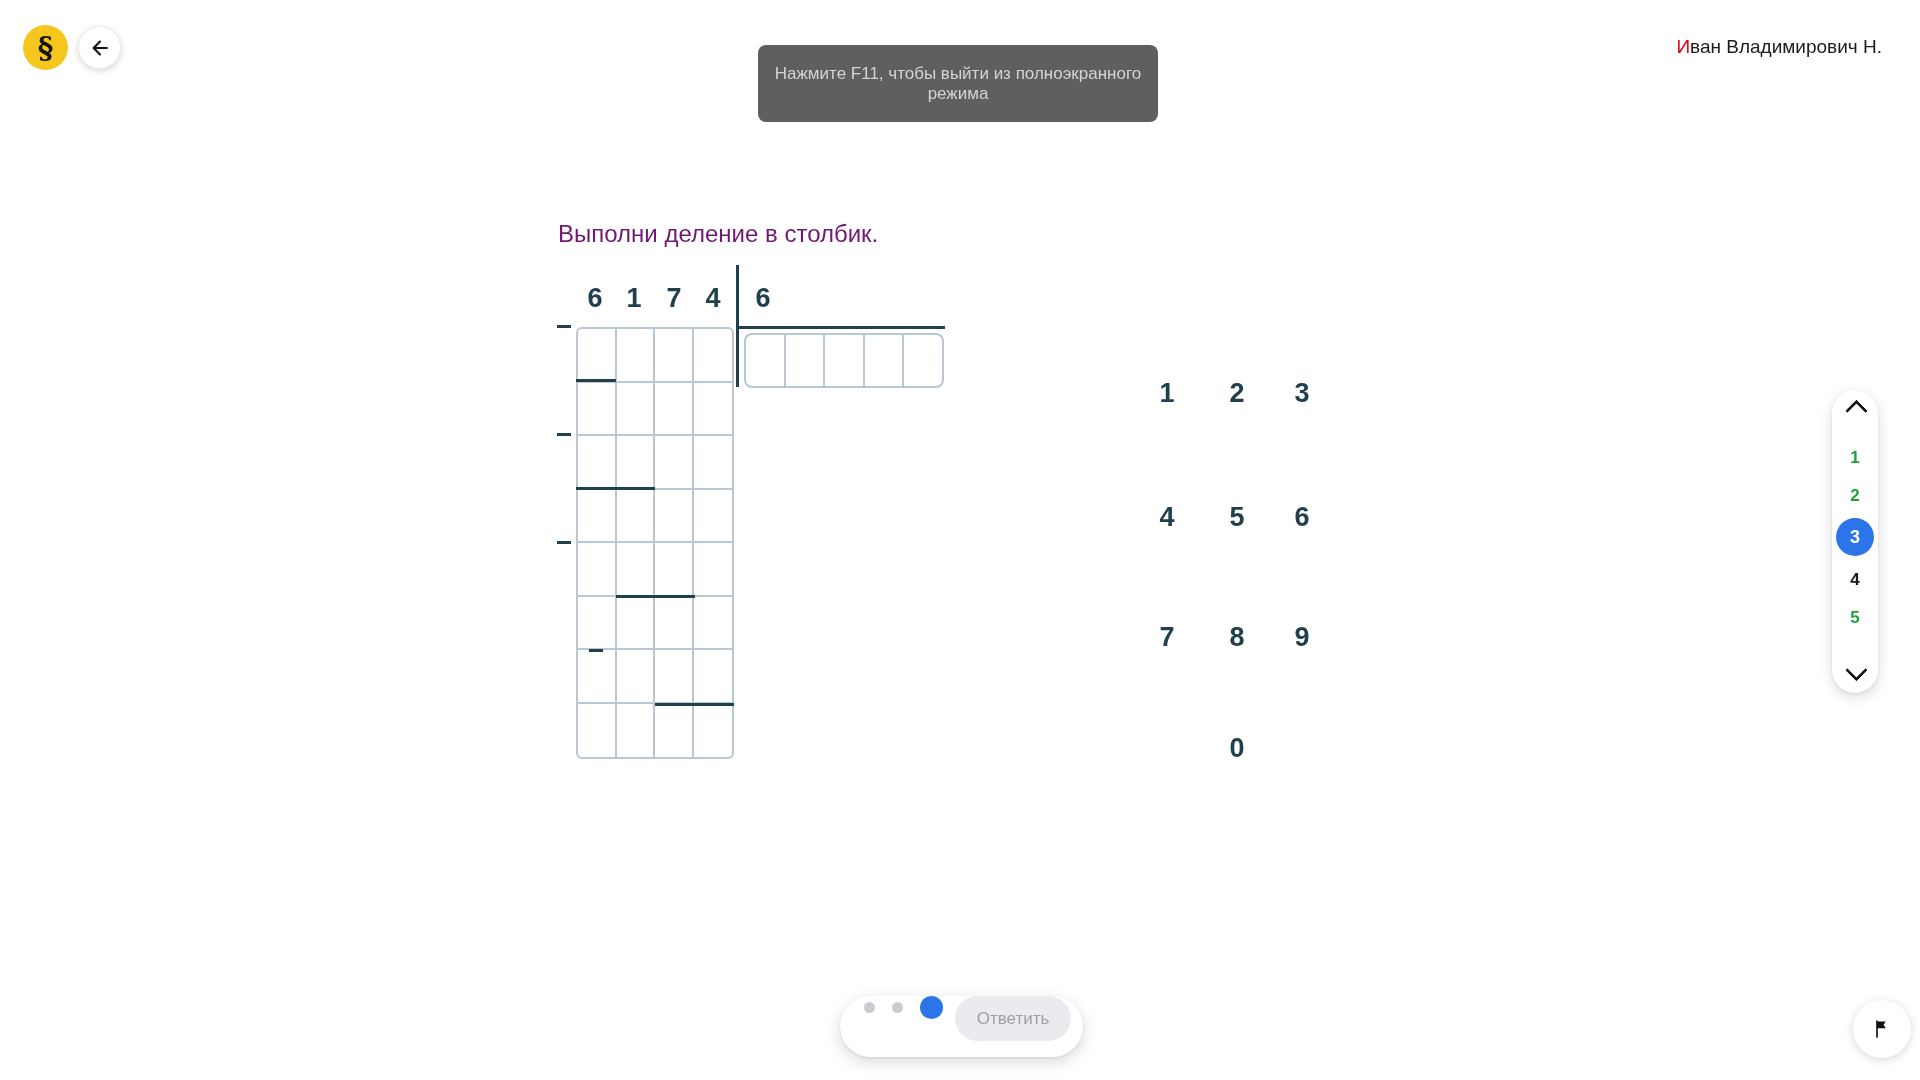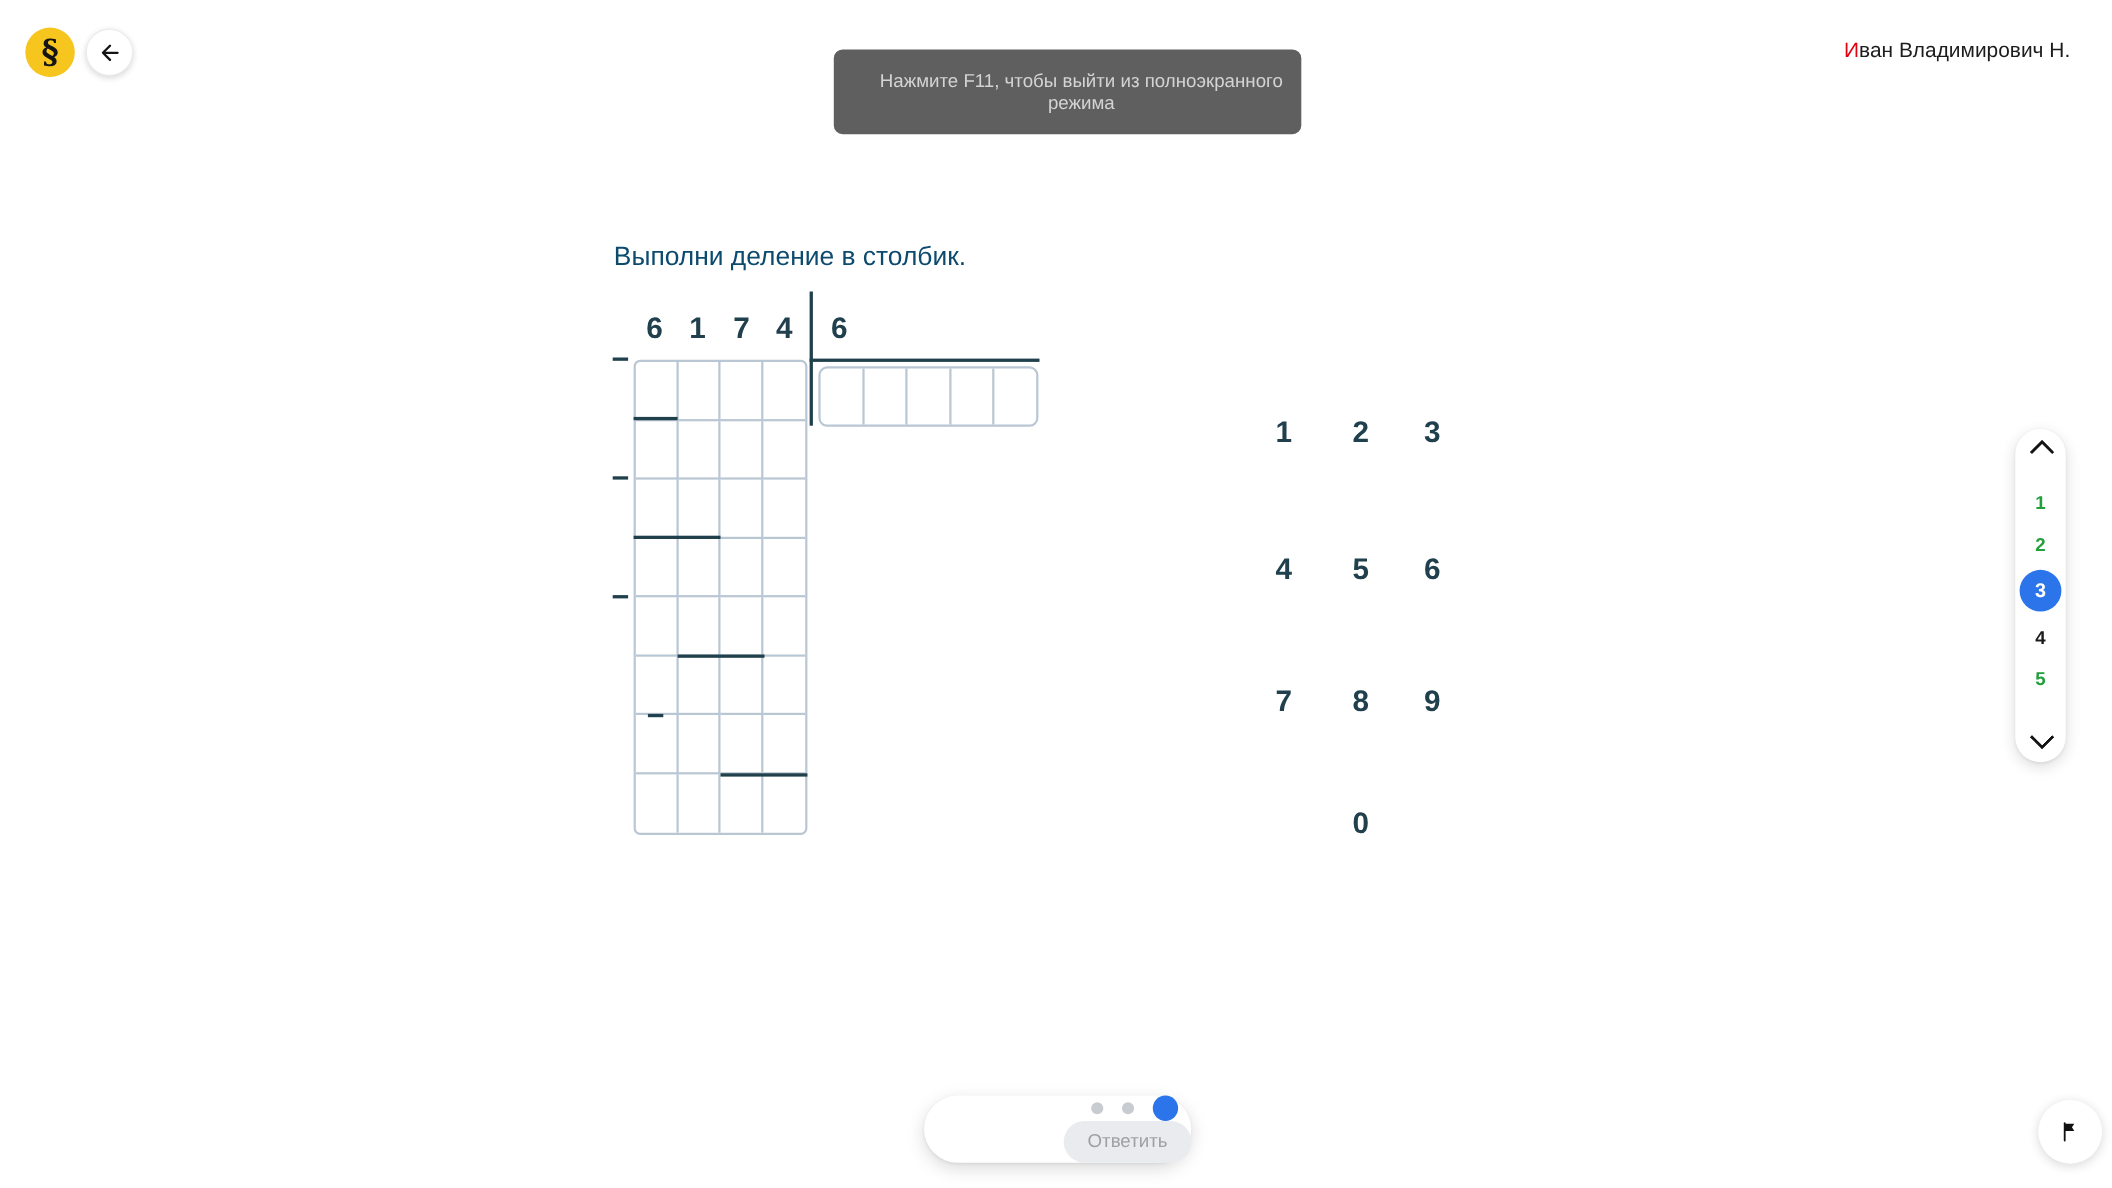--- a/index.html
+++ b/index.html
@@ -6,26 +6,26 @@
   .screen{position:relative;width:1920px;height:1080px;background:#ffffff;
           font-family:"Liberation Sans",sans-serif;overflow:hidden;color:#111;}
 
   
   .logo{position:absolute;left:23px;top:25px;width:45px;height:45px;border-radius:50%;
         background:var(--logo_yellow,#f6c51e);display:flex;align-items:center;justify-content:center;cursor:pointer;}
   .logo-glyph{font-family:"DejaVu Serif",serif;font-size:30px;font-weight:700;color:#141414;line-height:1;}
   .back-btn{position:absolute;left:78px;top:26px;width:43px;height:43px;border-radius:50%;background:#fff;
         border:1px solid #ececec;box-shadow:0 2px 6px rgba(0,0,0,.16);display:flex;align-items:center;justify-content:center;cursor:pointer;padding:0;}
   .tooltip{position:absolute;left:758px;top:45px;width:400px;height:77px;border-radius:8px;
-        background:rgba(86,86,86,.95);color:#d4d4d4;font-size:17px;display:flex;align-items:center;justify-content:center;text-align:center;padding-left:25px;}
+        background:rgba(86,86,86,.95);color:#d4d4d4;font-size:17px;display:flex;align-items:center;justify-content:center;text-align:center;}
   .user-name{position:absolute;top:36px;right:38px;font-size:19px;color:#1c1c1c;white-space:nowrap;}
   .user-initial{color:var(--user_name_red,#e3000f);}
 
   
-  .title{position:absolute;left:558px;top:220px;margin:0;font-size:24px;font-weight:400;color:#0c4a6e;}
+  .title{position:absolute;left:558px;top:220px;margin:0;font-size:24px;font-weight:400;color:#701a75;}
 
   .digit{position:absolute;width:40px;top:283px;text-align:center;font-size:27px;font-weight:700;
          line-height:30px;color:var(--digit_navy,#21404e);}
   .dd-0{left:575px}.dd-1{left:614px}.dd-2{left:654px}.dd-3{left:693px}.dvs{left:743px}
 
   .vline{position:absolute;left:736px;top:265px;width:3px;height:122px;background:var(--division_line,#20404c);}
   .hline{position:absolute;left:736px;top:326px;width:209px;height:3px;background:var(--division_line,#20404c);}
 
   .grid{position:absolute;left:576px;top:327px;width:158px;height:432px;box-sizing:border-box;background:#fff;
         border:2px solid var(--grid_line,#b9c6d3);border-radius:6px;
@@ -64,21 +64,21 @@
   .qn.st-current{left:4px;right:auto;width:38px;height:38px;border-radius:50%;line-height:38px;font-size:18px;
       background:var(--accent_blue,#2b74ea);color:#fff;}
 
   
   .instruction{position:absolute;left:558px;top:779px;width:828px;margin:0;font-style:italic;
       font-size:23px;line-height:36px;color:#141414;}
 
   
   .answer-bar{position:absolute;left:840px;top:996px;width:243px;height:61px;border-radius:31px;background:#fff;
       box-shadow:0 1px 3px rgba(0,0,0,.08),0 5px 16px rgba(0,0,0,.15);
-      display:flex;align-items:flex-end;padding-left:24px;box-sizing:border-box;flex-direction:column;}
+      display:flex;align-items:flex-start;padding-left:24px;box-sizing:border-box;}
   .dots{display:flex;align-items:center;gap:17px;margin-right:12px;}
   .pdot{width:11px;height:11px;border-radius:50%;background:#c8cbcf;flex:none;}
   .pdot.st-active{width:23px;height:23px;background:var(--accent_blue,#2b74ea);}
   .answer-btn{width:116px;height:45px;border:none;border-radius:23px;background:#e9ebee;color:#9da1a6;
       font-size:17px;font-family:inherit;cursor:default;}
   .flag-btn{position:absolute;left:1853px;top:1000px;width:58px;height:58px;border-radius:50%;border:none;background:#fff;
       box-shadow:0 2px 10px rgba(0,0,0,.16);display:flex;align-items:center;justify-content:center;cursor:pointer;padding:0;}
 </style>
 </head>
 <body>

